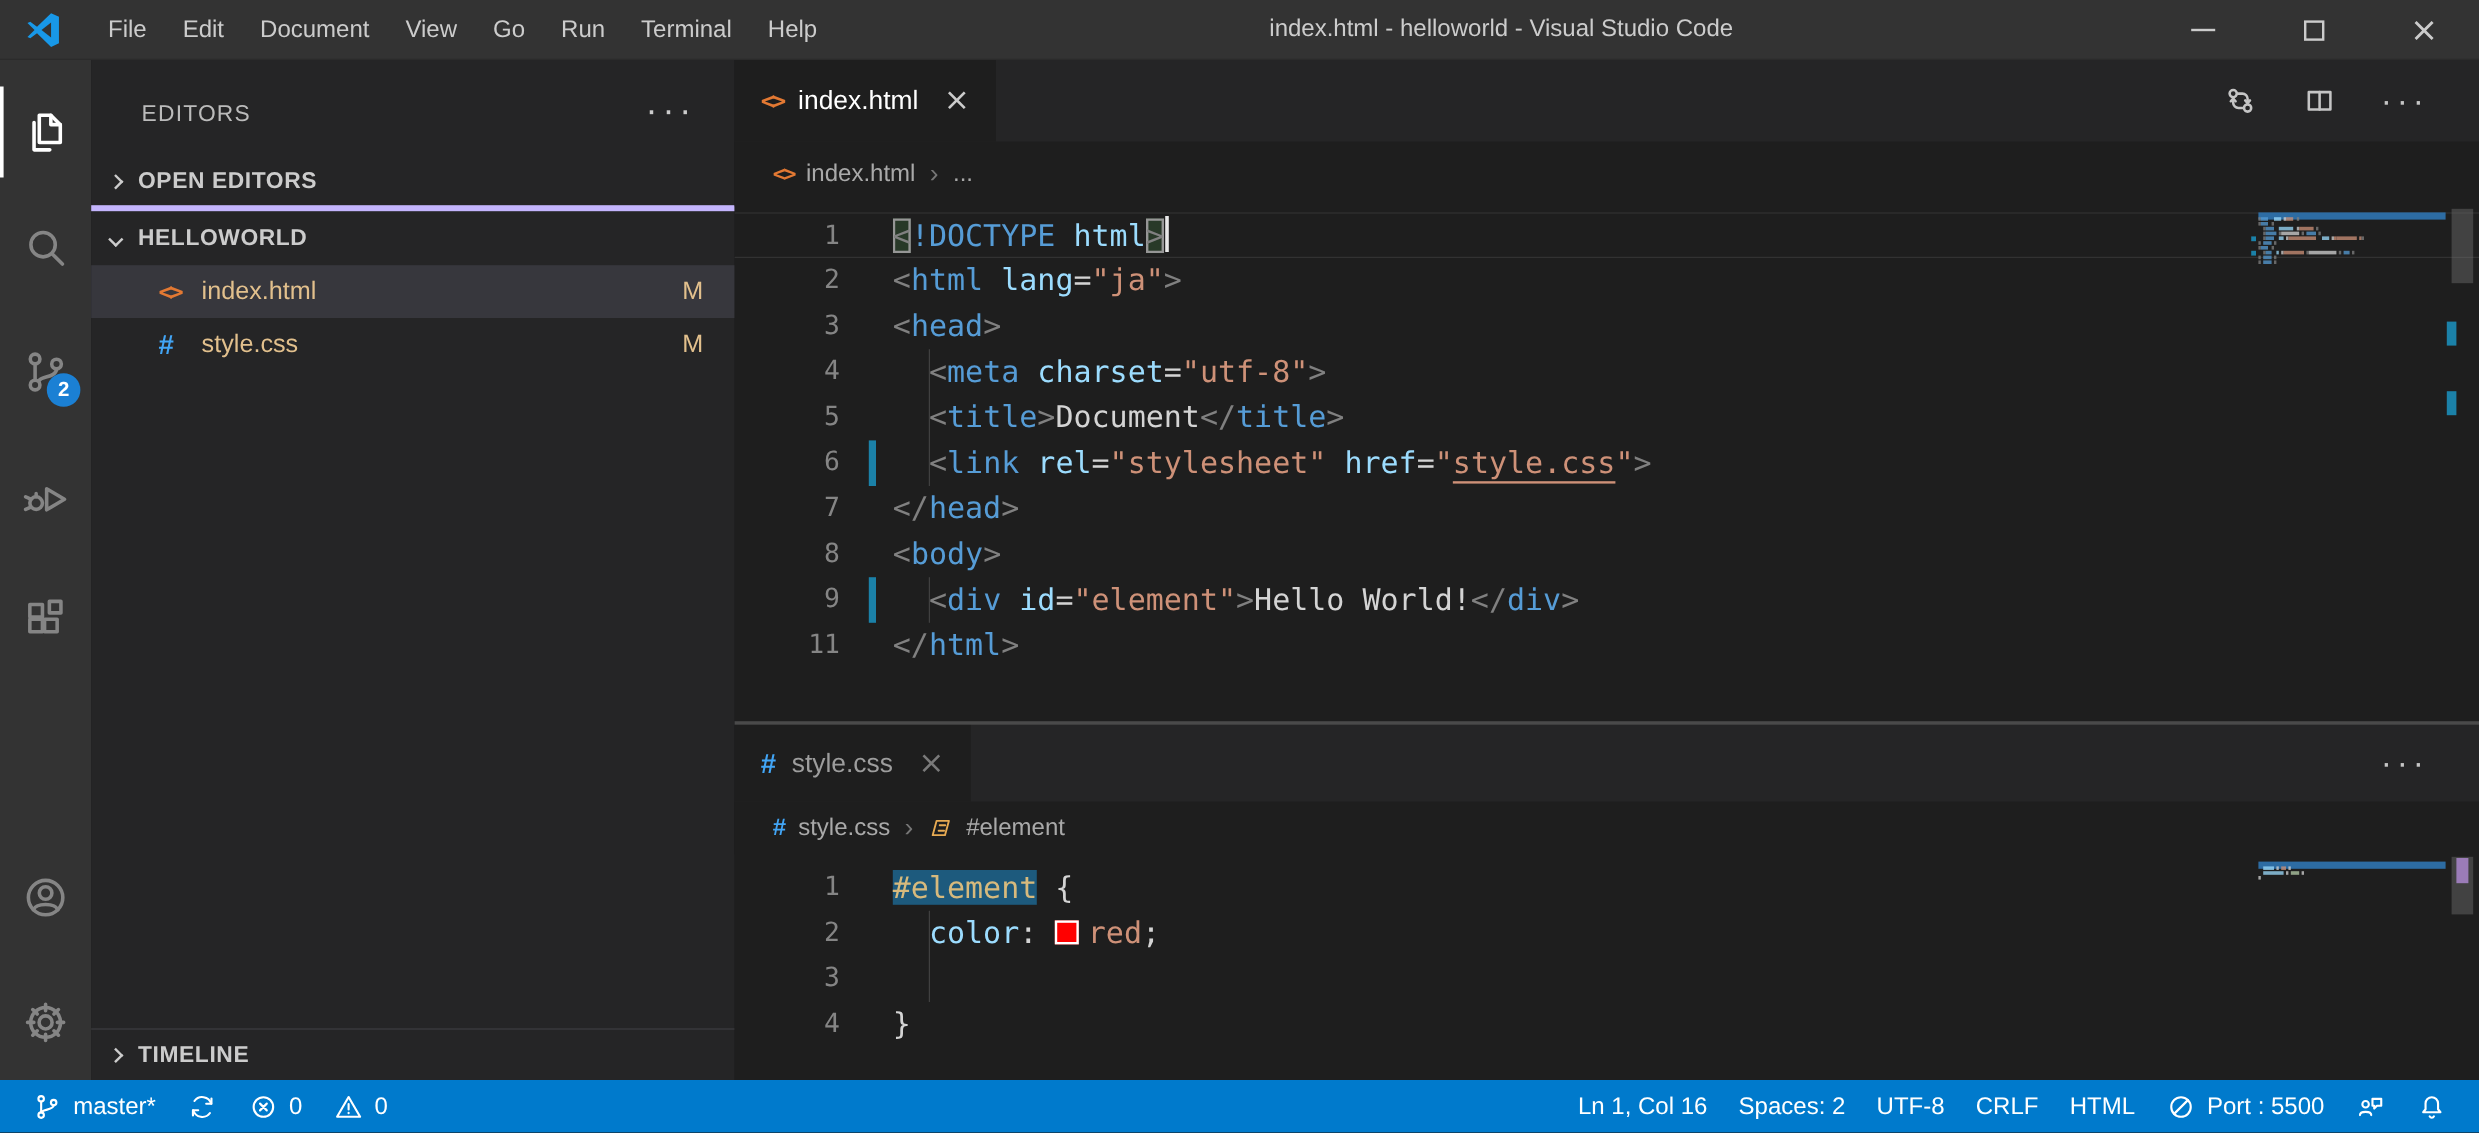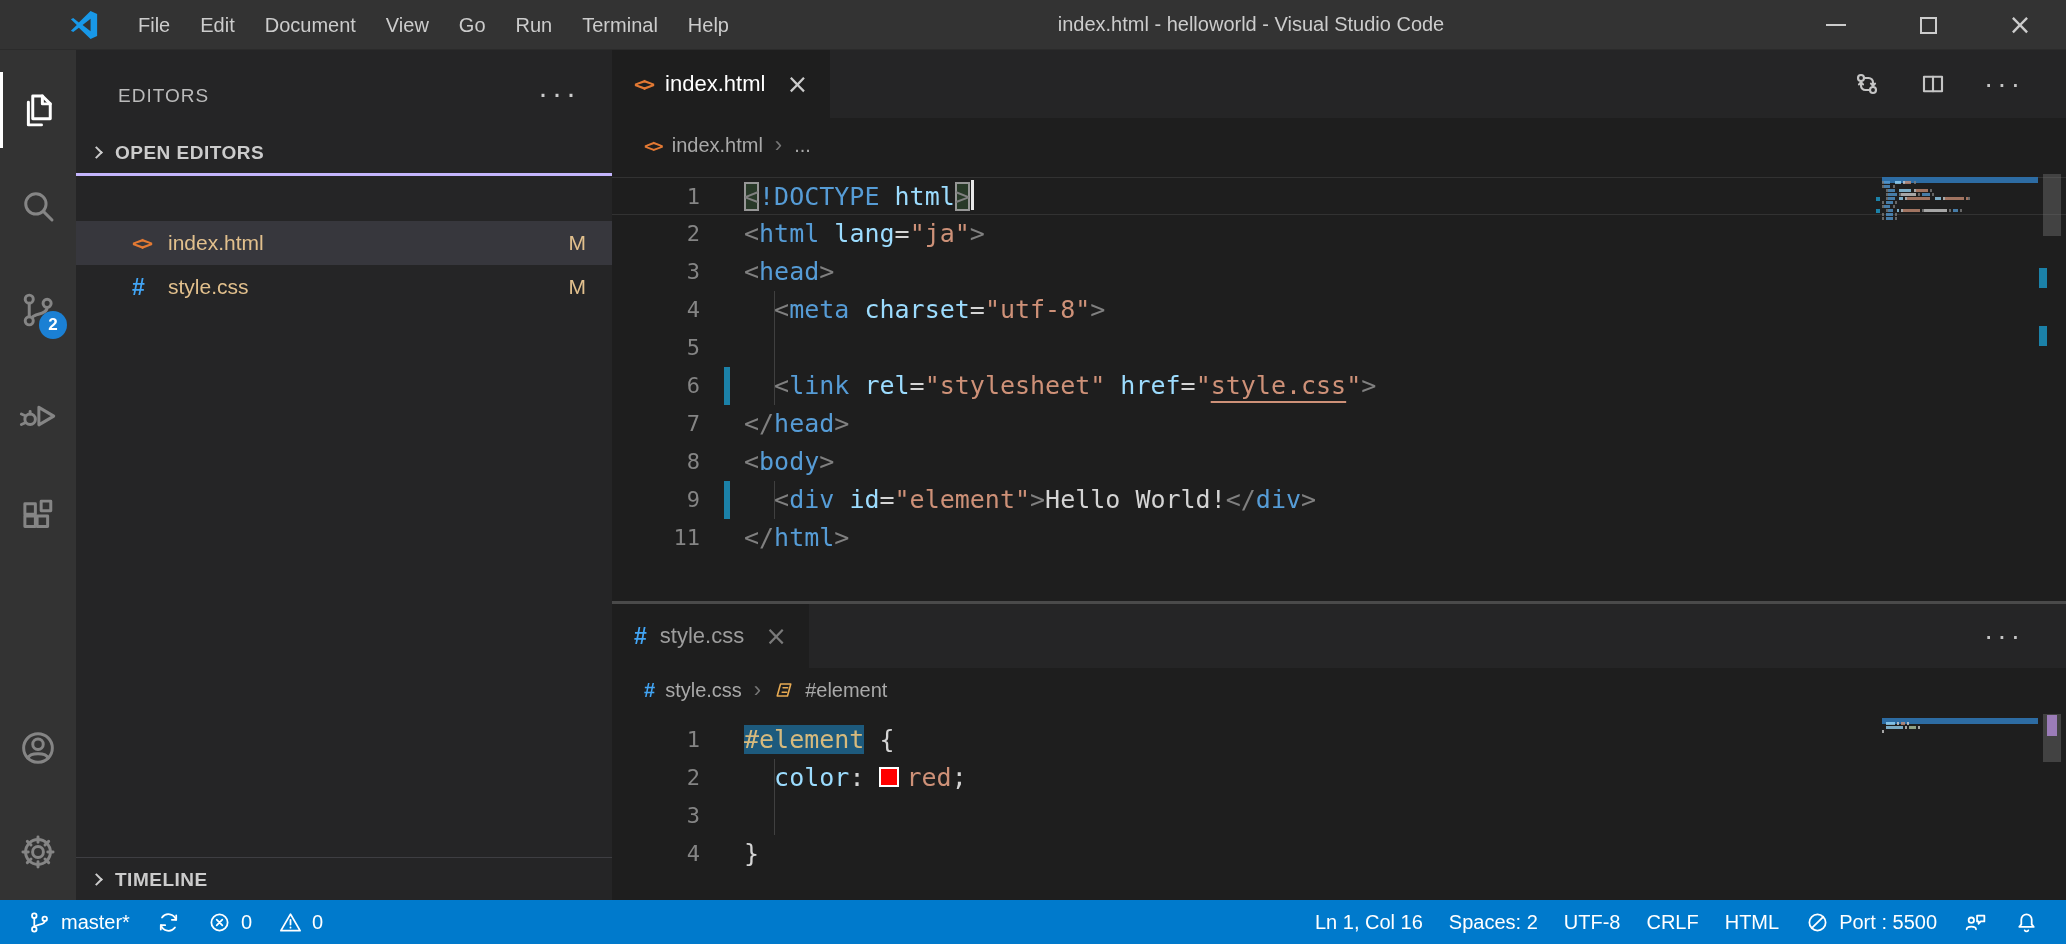--- a/index.html
+++ b/index.html
@@ -2,21 +2,21 @@
 <html><head>
 <meta charset="utf-8">
 <style>
   * { margin:0; padding:0; box-sizing:border-box; }
   html,body { background:#111; }
   .app { width:2066px; height:944px; position:relative; overflow:hidden;
          background:#1e1e1e; font-family:"Liberation Sans", sans-serif; color:#cccccc; }
 
   
   .titlebar { height:50px; background:#333333; border-bottom:1px solid #2b2b2b;
-              display:flex; align-items:center; position:relative;padding-left:48px; }
+              display:flex; align-items:center; position:relative; }
   .vs-logo { width:30px; height:30px; margin-left:21px; flex:0 0 auto; }
   .menus { display:flex; margin-left:24px; height:50px; }
   .menu-item { padding:0 15px; font-size:20px; line-height:50px; color:#cccccc; cursor:default; }
   .window-title { position:absolute; left:662px; width:1178px; text-align:center;
                   font-size:20px; color:#cccccc; pointer-events:none; }
   .win-controls { position:absolute; right:0; top:0; display:flex; height:50px; }
   .win-btn { width:92px; height:50px; display:flex; align-items:center; justify-content:center; color:#cccccc; }
   .glyph-min { width:20px; height:2px; background:#cccccc; }
   .glyph-max { width:17px; height:17px; border:2px solid #cccccc; }
   .glyph-close { font-size:28px; line-height:28px; font-family:"DejaVu Sans", sans-serif; }
@@ -209,23 +209,27 @@
               <circle cx="12" cy="12" r="7.1"></circle>
               <path d="M12 3.4v3M12 17.6v3M3.4 12h3M17.6 12h3M5.9 5.9l2.1 2.1M16 16l2.1 2.1M18.1 5.9 16 8M8 16l-2.1 2.1"></path>
             </svg>
           </span>
         </div>
       </div>
 
     <div class="sidebar">
       <div class="side-title">EDITORS</div>
       <div class="side-actions">···</div>
-      <div class="section-row" style="top:82px; border-bottom:3px solid #c4b5fd;">
+      <div class="section-row" style="top:82px; border-bottom:5px solid #c4b5fd;">
         <span class="chev right"></span>
         <span>OPEN EDITORS</span>
+      </div>
+      <div class="section-row" style="top:127px;">
+        <span class="chev down"></span>
+        <span>HELLOWORLD</span>
       </div>
       <div id="file-list">
           <div class="file-row selected" style="top: 171px;">
             <span class="file-icon html">&lt;&gt;</span>
             <span>index.html</span>
             <span class="file-badge">M</span>
           </div>
           <div class="file-row" style="top: 215px;">
             <span class="file-icon css">#</span>
             <span>style.css</span>
@@ -285,20 +289,21 @@
               <div class="ccode"><span class="tk-p">&lt;</span><span class="tk-tg">head</span><span class="tk-p">&gt;</span></div>
             </div>
             <div class="cline">
               <div class="num">4</div>
               <div class="gut"></div>
               <div class="ccode"><span class="tk-fg">  </span><span class="tk-p">&lt;</span><span class="tk-tg">meta</span><span class="tk-fg"> </span><span class="tk-a">charset</span><span class="tk-fg">=</span><span class="tk-s">"utf-8"</span><span class="tk-p">&gt;</span></div>
             </div>
             <div class="cline">
               <div class="num">5</div>
               <div class="gut"></div>
+              <div class="ccode"><span class="tk-fg">  </span><span class="tk-p">&lt;</span><span class="tk-tg">title</span><span class="tk-p">&gt;</span><span class="tk-fg">Document</span><span class="tk-p">&lt;/</span><span class="tk-tg">title</span><span class="tk-p">&gt;</span></div>
             </div>
             <div class="cline">
               <div class="num">6</div>
               <div class="gut">
                 <div class="mod"></div>
               </div>
               <div class="ccode"><span class="tk-fg">  </span><span class="tk-p">&lt;</span><span class="tk-tg">link</span><span class="tk-fg"> </span><span class="tk-a">rel</span><span class="tk-fg">=</span><span class="tk-s">"stylesheet"</span><span class="tk-fg"> </span><span class="tk-a">href</span><span class="tk-fg">=</span><span class="tk-s">"</span><span class="tk-s und">style.css</span><span class="tk-s">"</span><span class="tk-p">&gt;</span></div>
             </div>
             <div class="cline">
               <div class="num">7</div>

